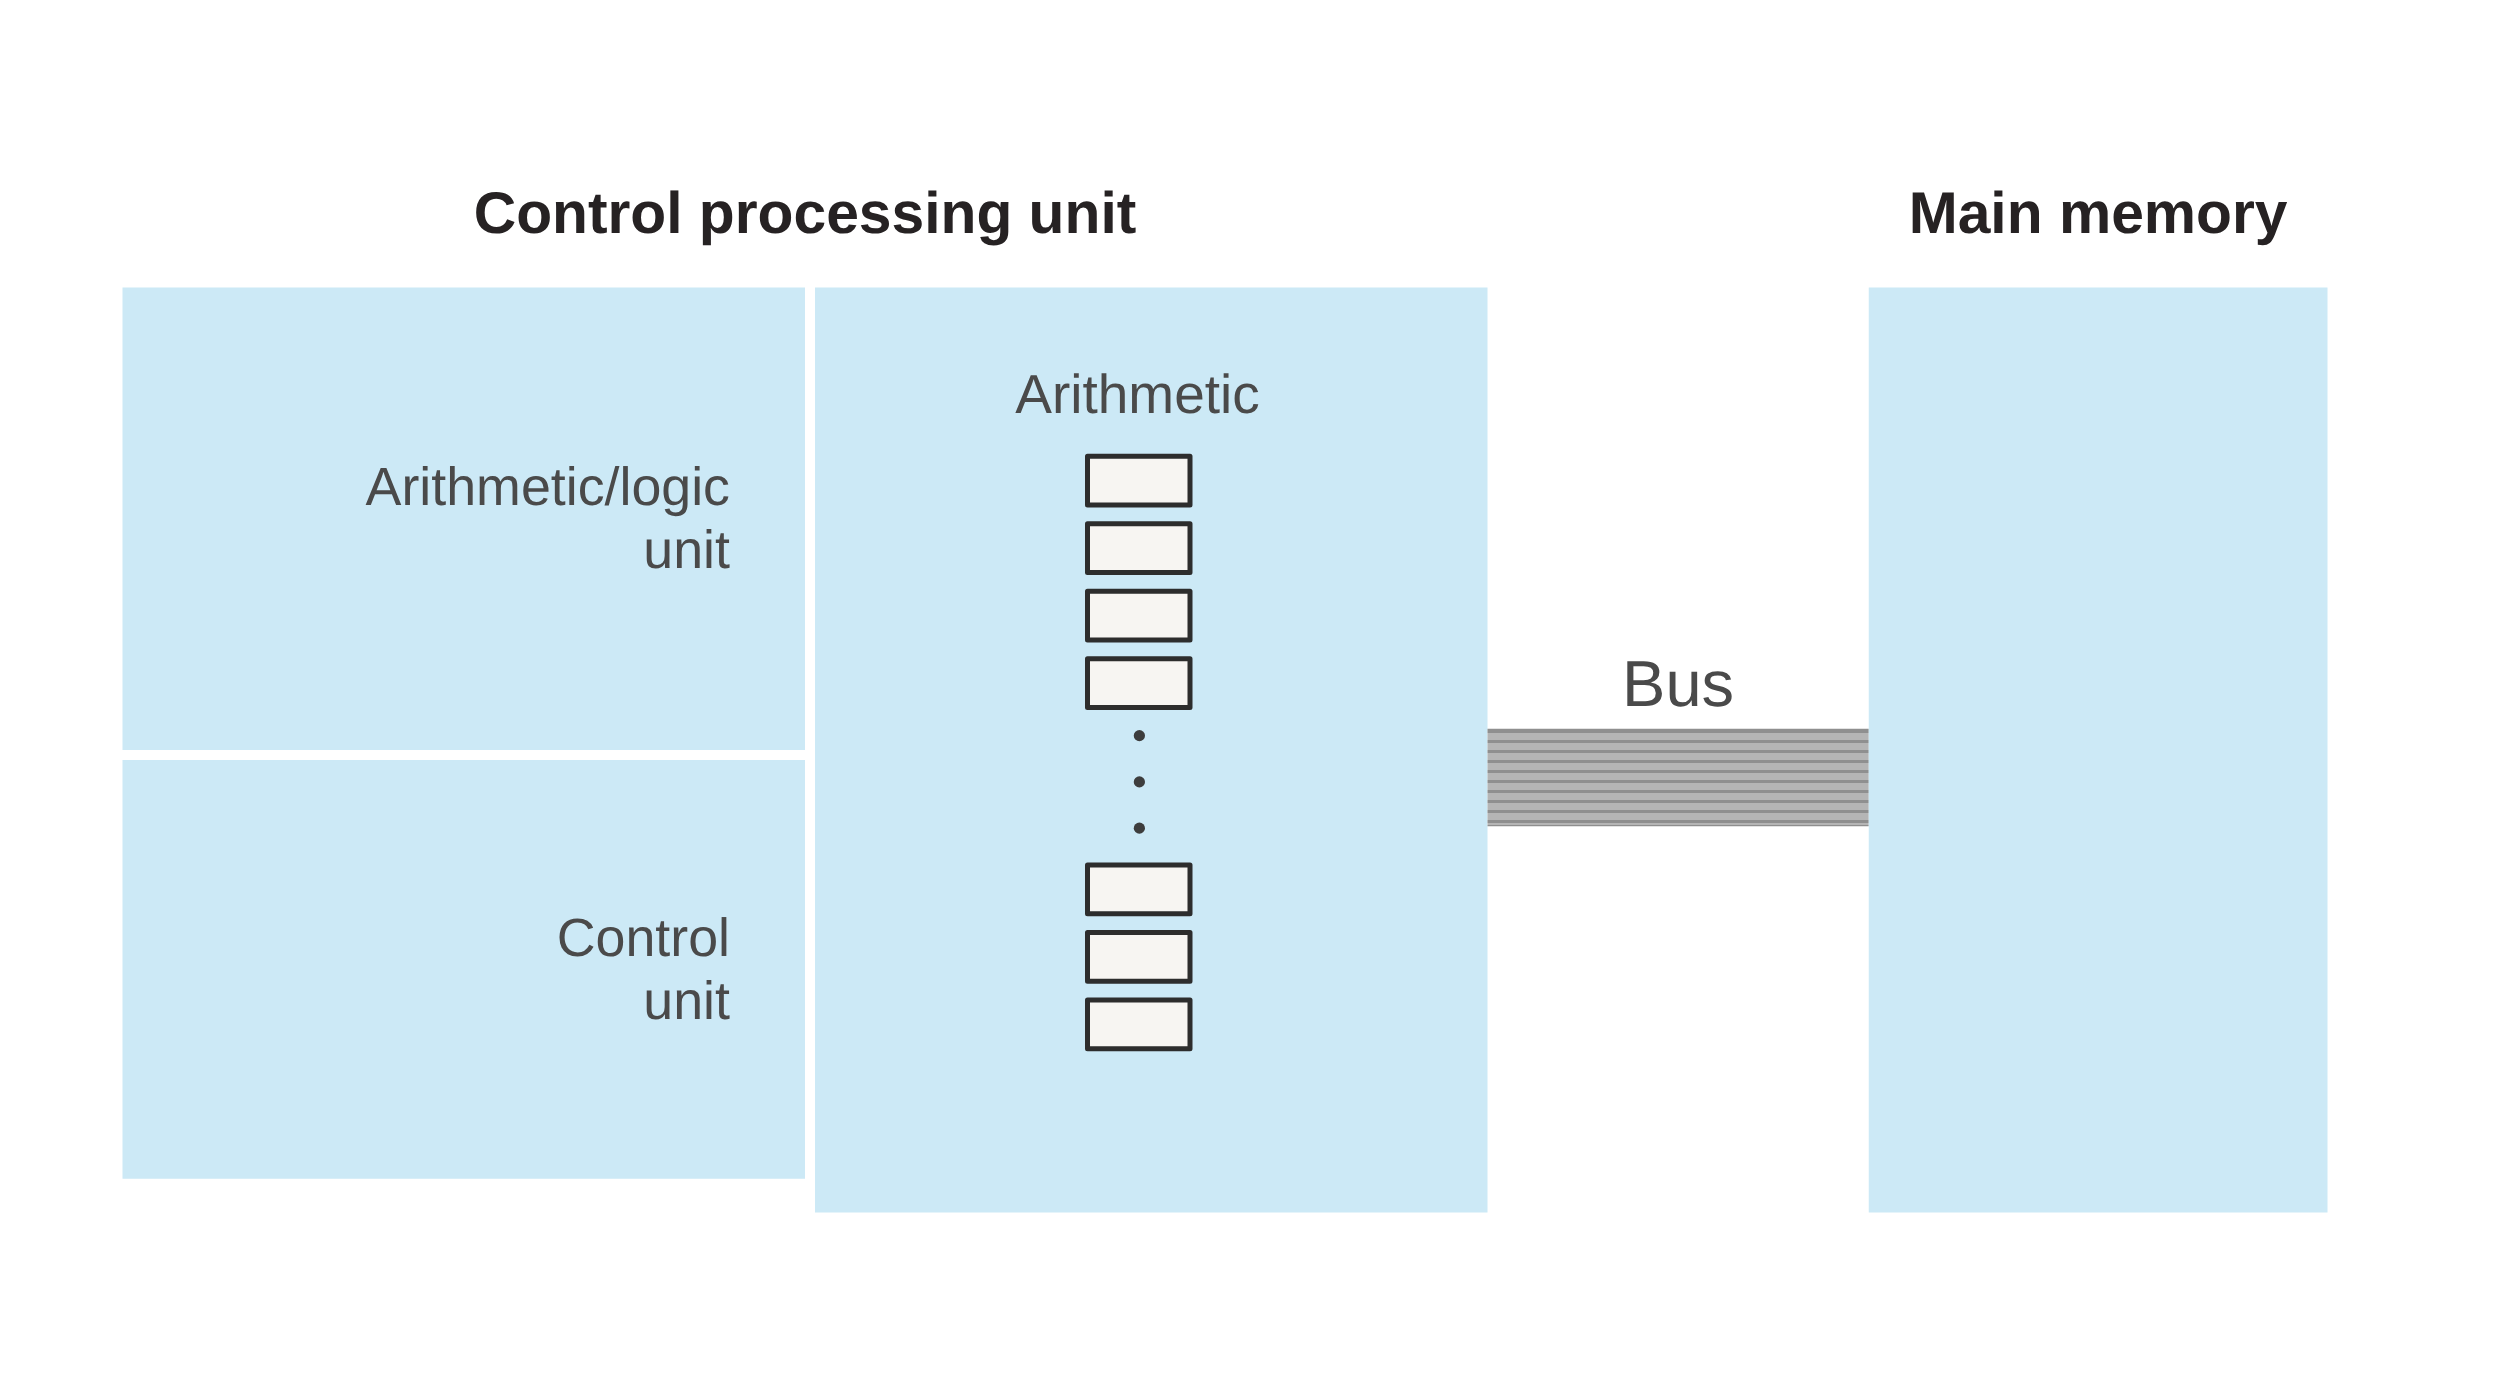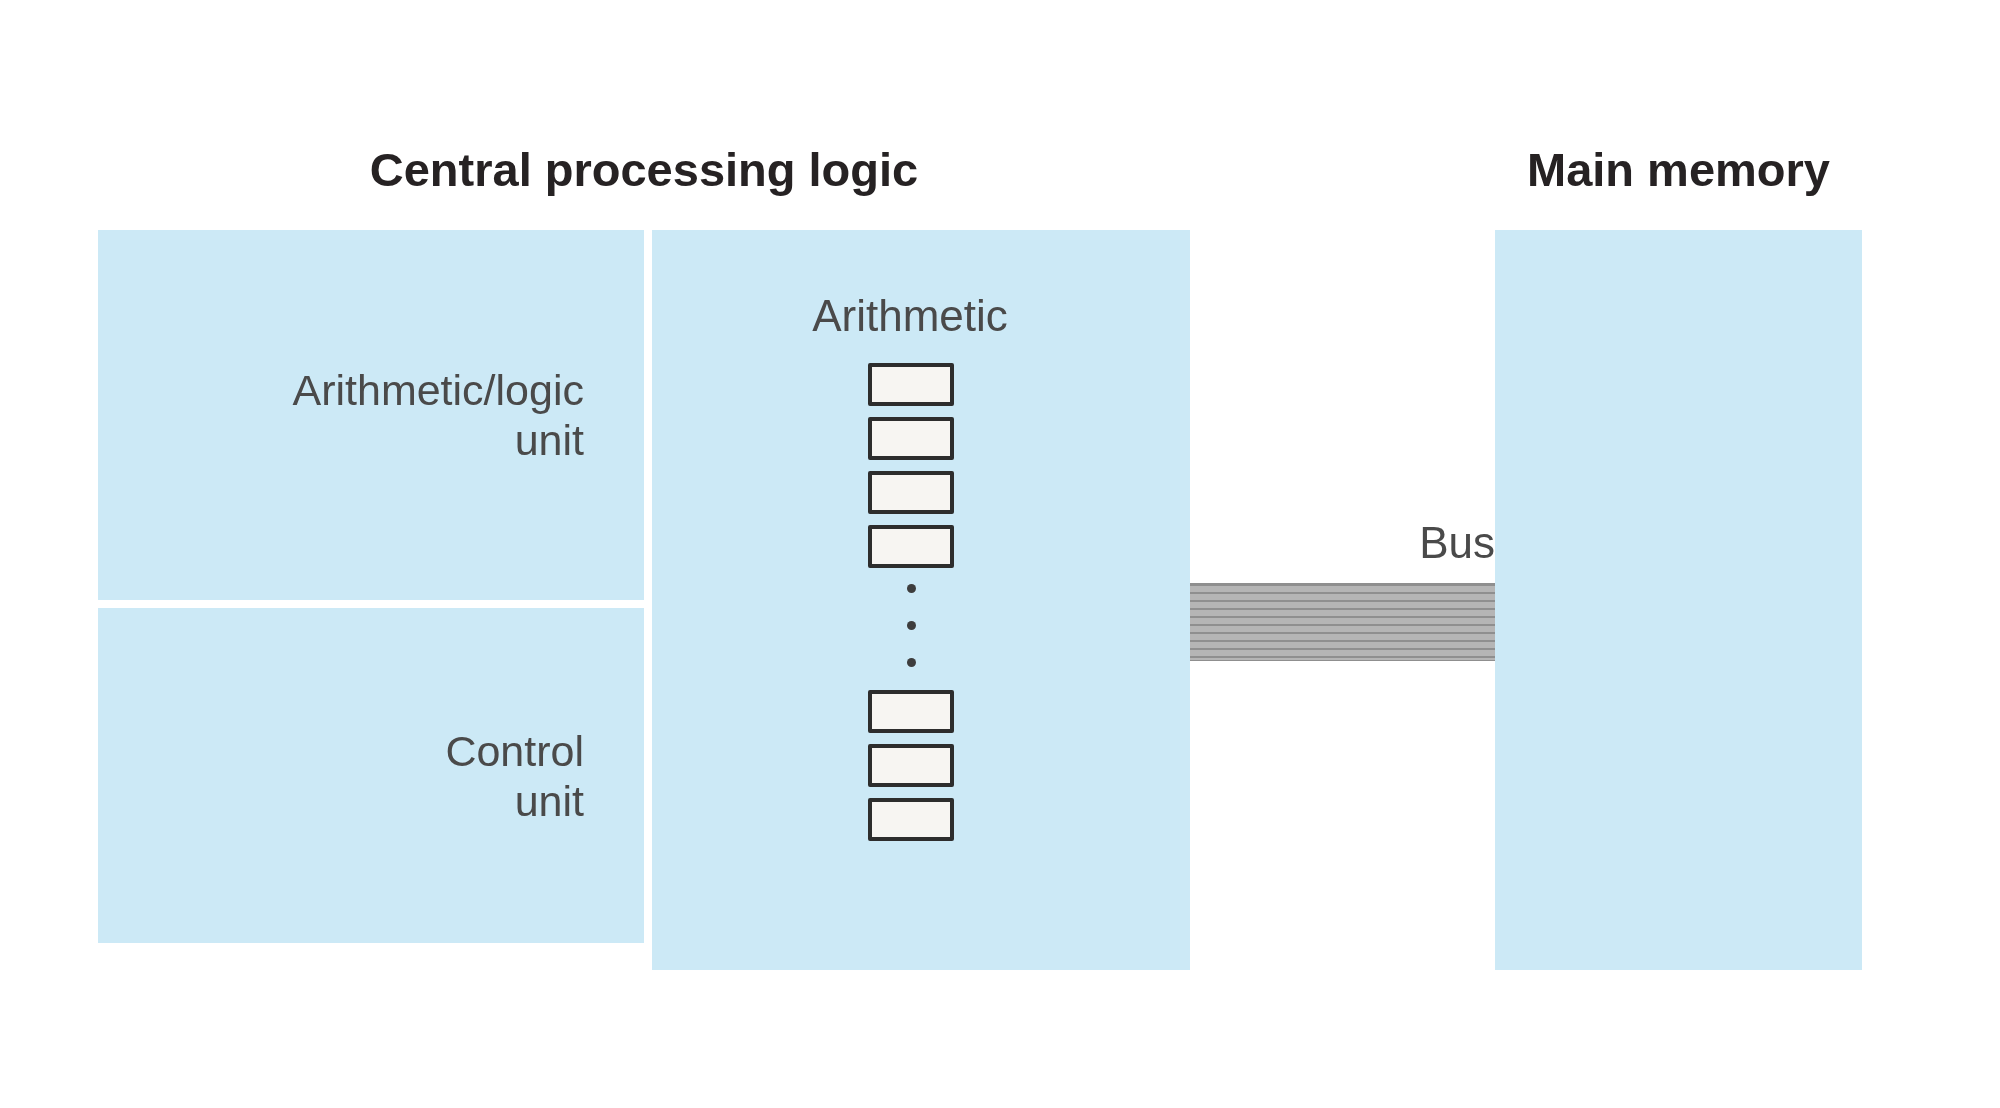--- a/index.html
+++ b/index.html
@@ -97,22 +97,22 @@
     border-radius: 50%;
     background: var(--dot-color);
   }
 
   
   .bus-label {
     position: absolute;
     left: 1190px;
     top: 518px;
     width: 305px;
-    text-align: right;
-    font-size: 44px;
+    text-align: center;
+    font-size: 52px;
     color: var(--label-text);
   }
   .bus-band {
     position: absolute;
     left: 1190px;
     top: 583px;
     width: 305px;
     height: 78px;
     background: repeating-linear-gradient(
       to bottom,
@@ -124,21 +124,21 @@
     border-top: 1px solid var(--bus-dark);
     border-bottom: 1px solid var(--bus-dark);
     box-sizing: border-box;
   }
 </style>
 </head>
 <body>
 
 <div class="stage">
 
-  <div class="title cpu-title">Central processing logic</div>
+  <div class="title cpu-title">Control processing unit</div>
 
   <div class="title mem-title">Main memory</div>
 
   <div class="panel alu-box">
     <div class="panel-label">
       <span>Arithmetic/logic</span><br>
       <span>unit</span>
     </div>
   </div>
 

